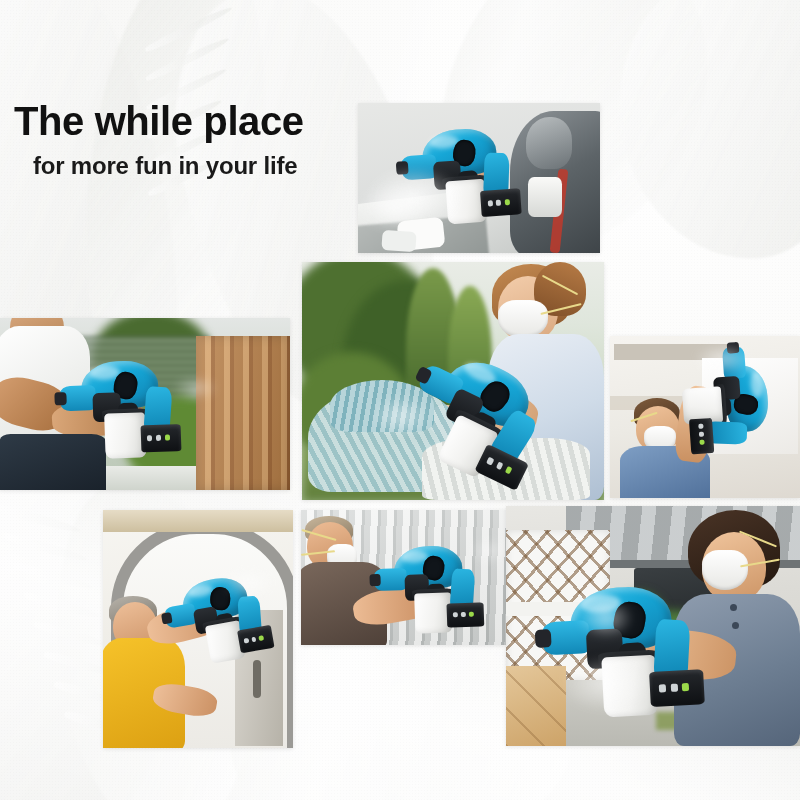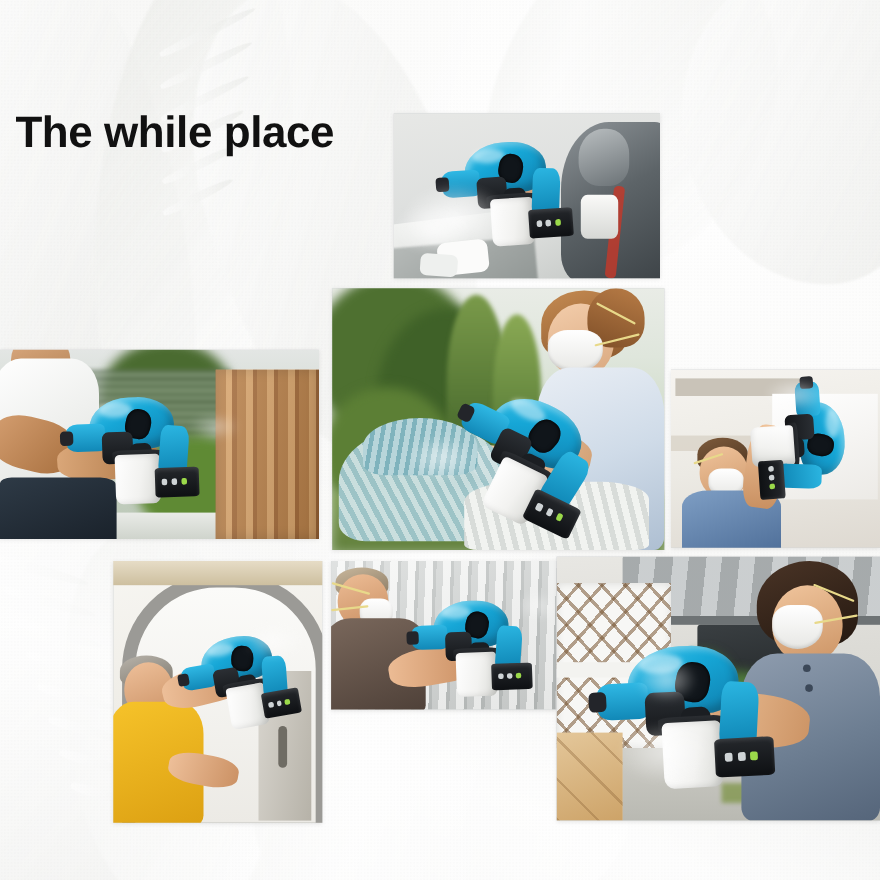--- a/index.html
+++ b/index.html
@@ -153,20 +153,21 @@
       <i style="left:12px;top:40px;width:94px;height:9px;transform:rotate(24deg);"></i>
       <i style="left:18px;top:72px;width:88px;height:9px;transform:rotate(24deg);"></i>
       <i style="left:24px;top:104px;width:80px;height:9px;transform:rotate(24deg);"></i>
     </div>
   </div>
   <div class="sheen"></div>
 
   <div class="headline">
     <div class="h-title">The while place</div>
     <div class="h-sub">
+      <span class="l2">for more fun in your life</span>
     </div>
   </div>
 
   <div class="panel" style="left:358px;top:103px;width:242px;height:150px;">
     <div class="scene">
       <div class="sky" style="background:linear-gradient(170deg,#e7e8e6 0%,#dcdedd 55%,#cfd2d1 100%);"></div>
 
       <div class="band" style="left:-10px;top:92px;width:170px;height:70px;background:linear-gradient(160deg,#f3f4f2,#c9ccca);transform:rotate(-7deg);"></div>
       <div class="band" style="left:-20px;top:118px;width:150px;height:50px;background:linear-gradient(150deg,#b9bdbb,#8e9492);transform:rotate(-5deg);filter:blur(1px);"></div>
 

